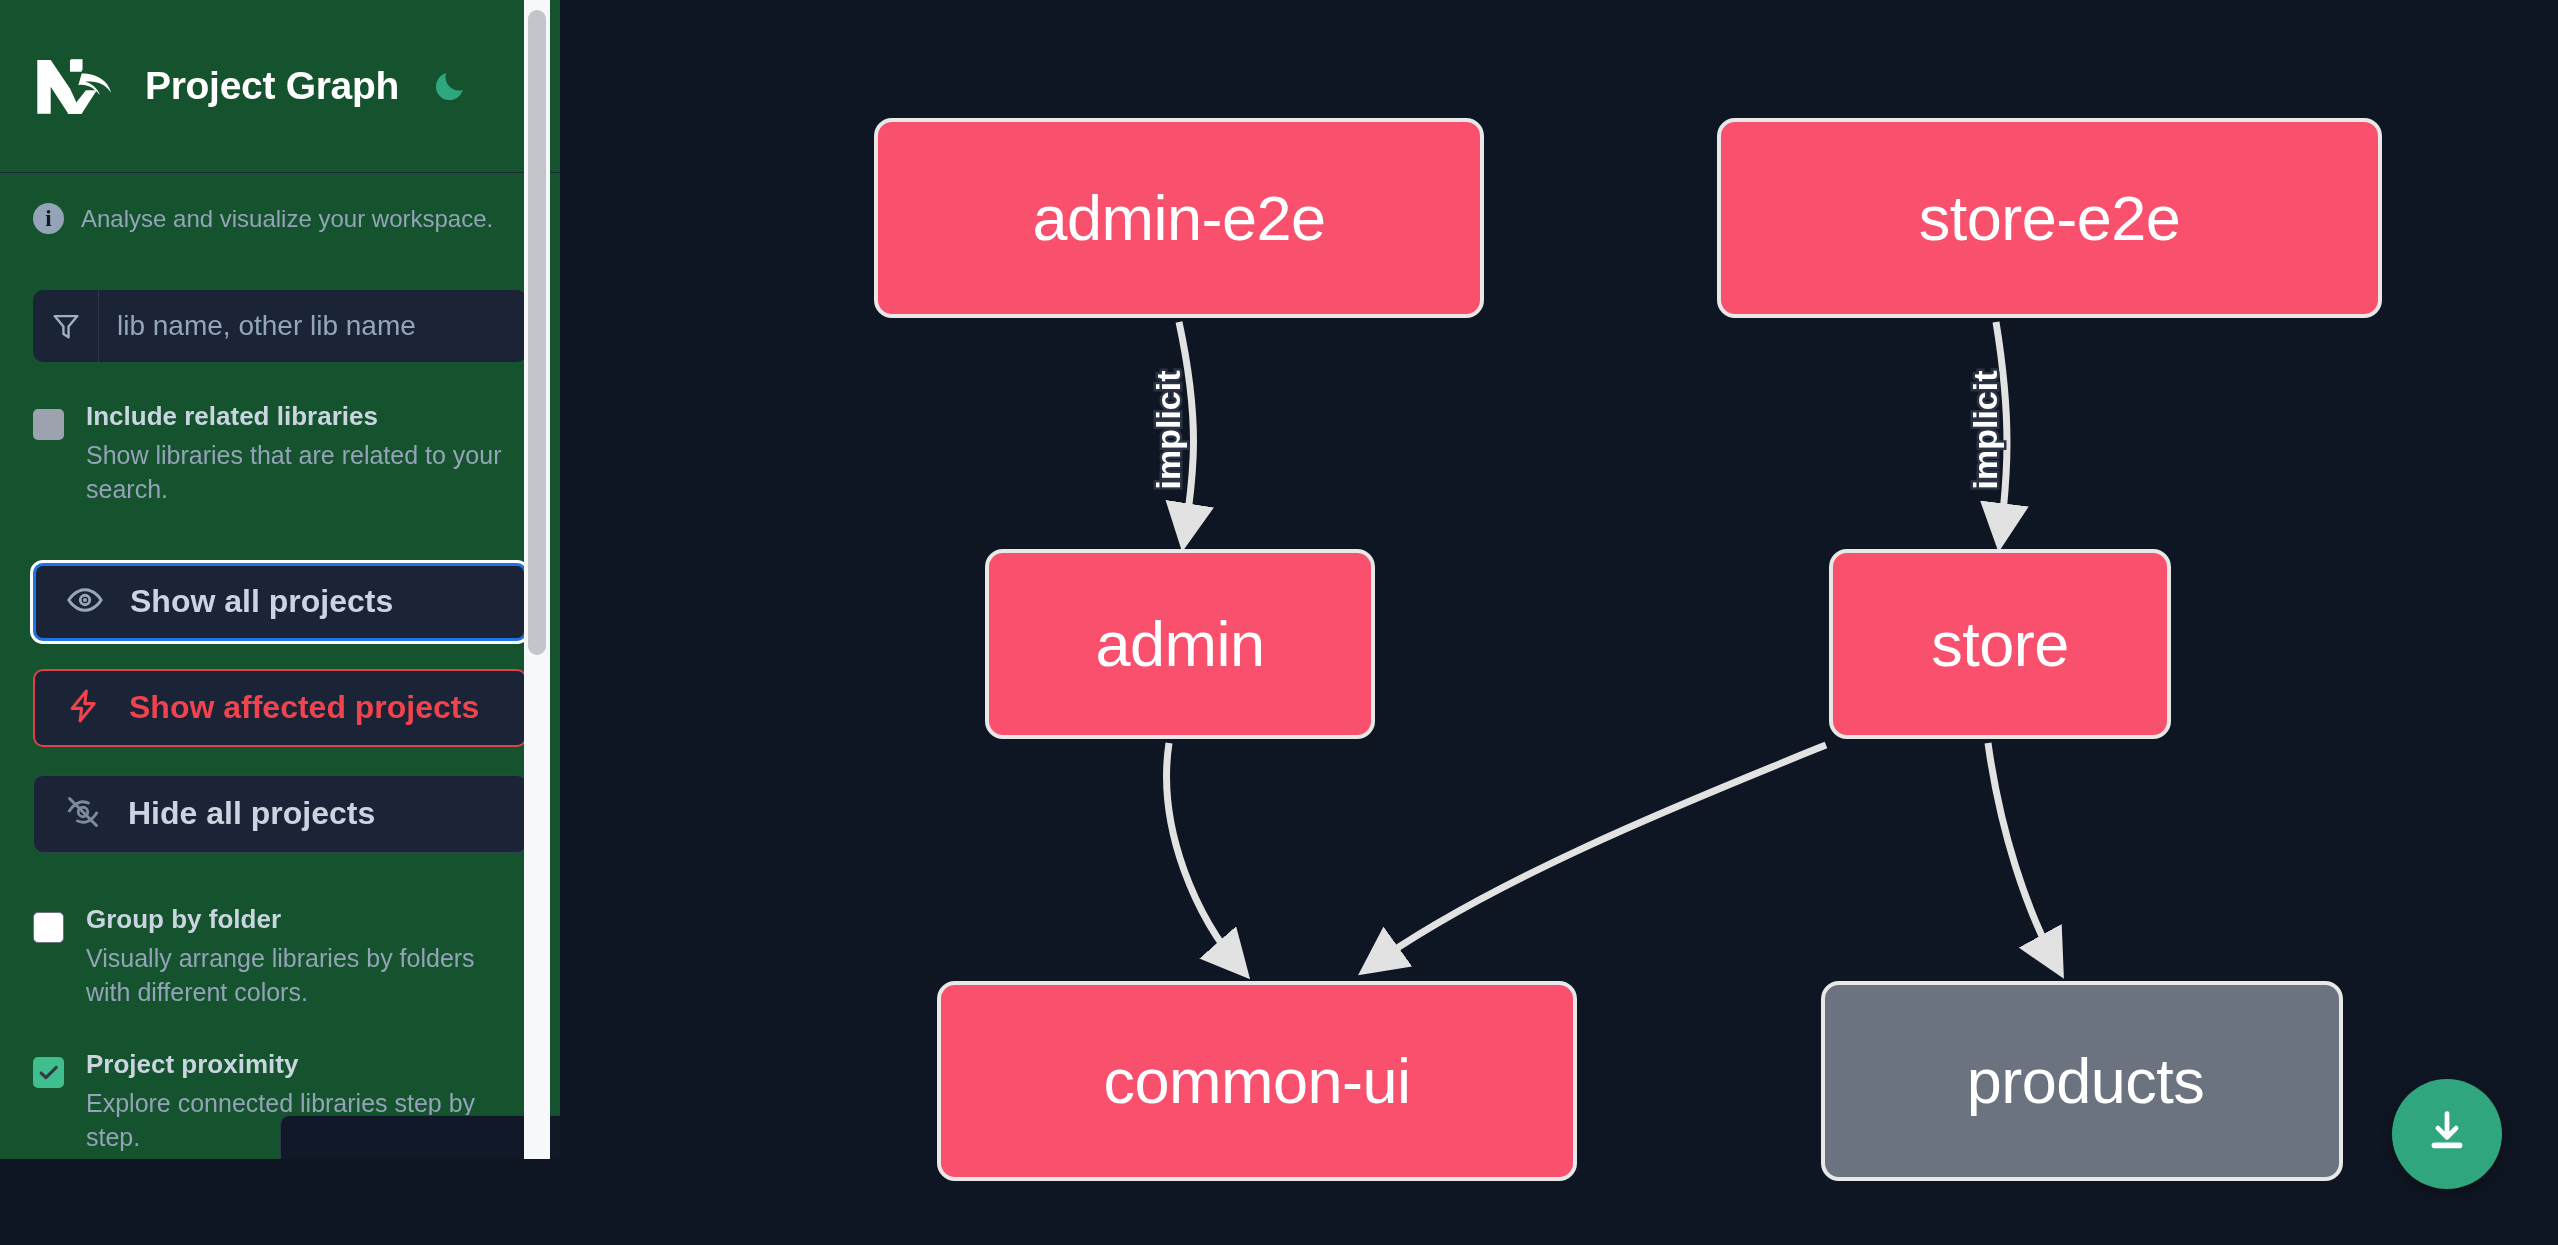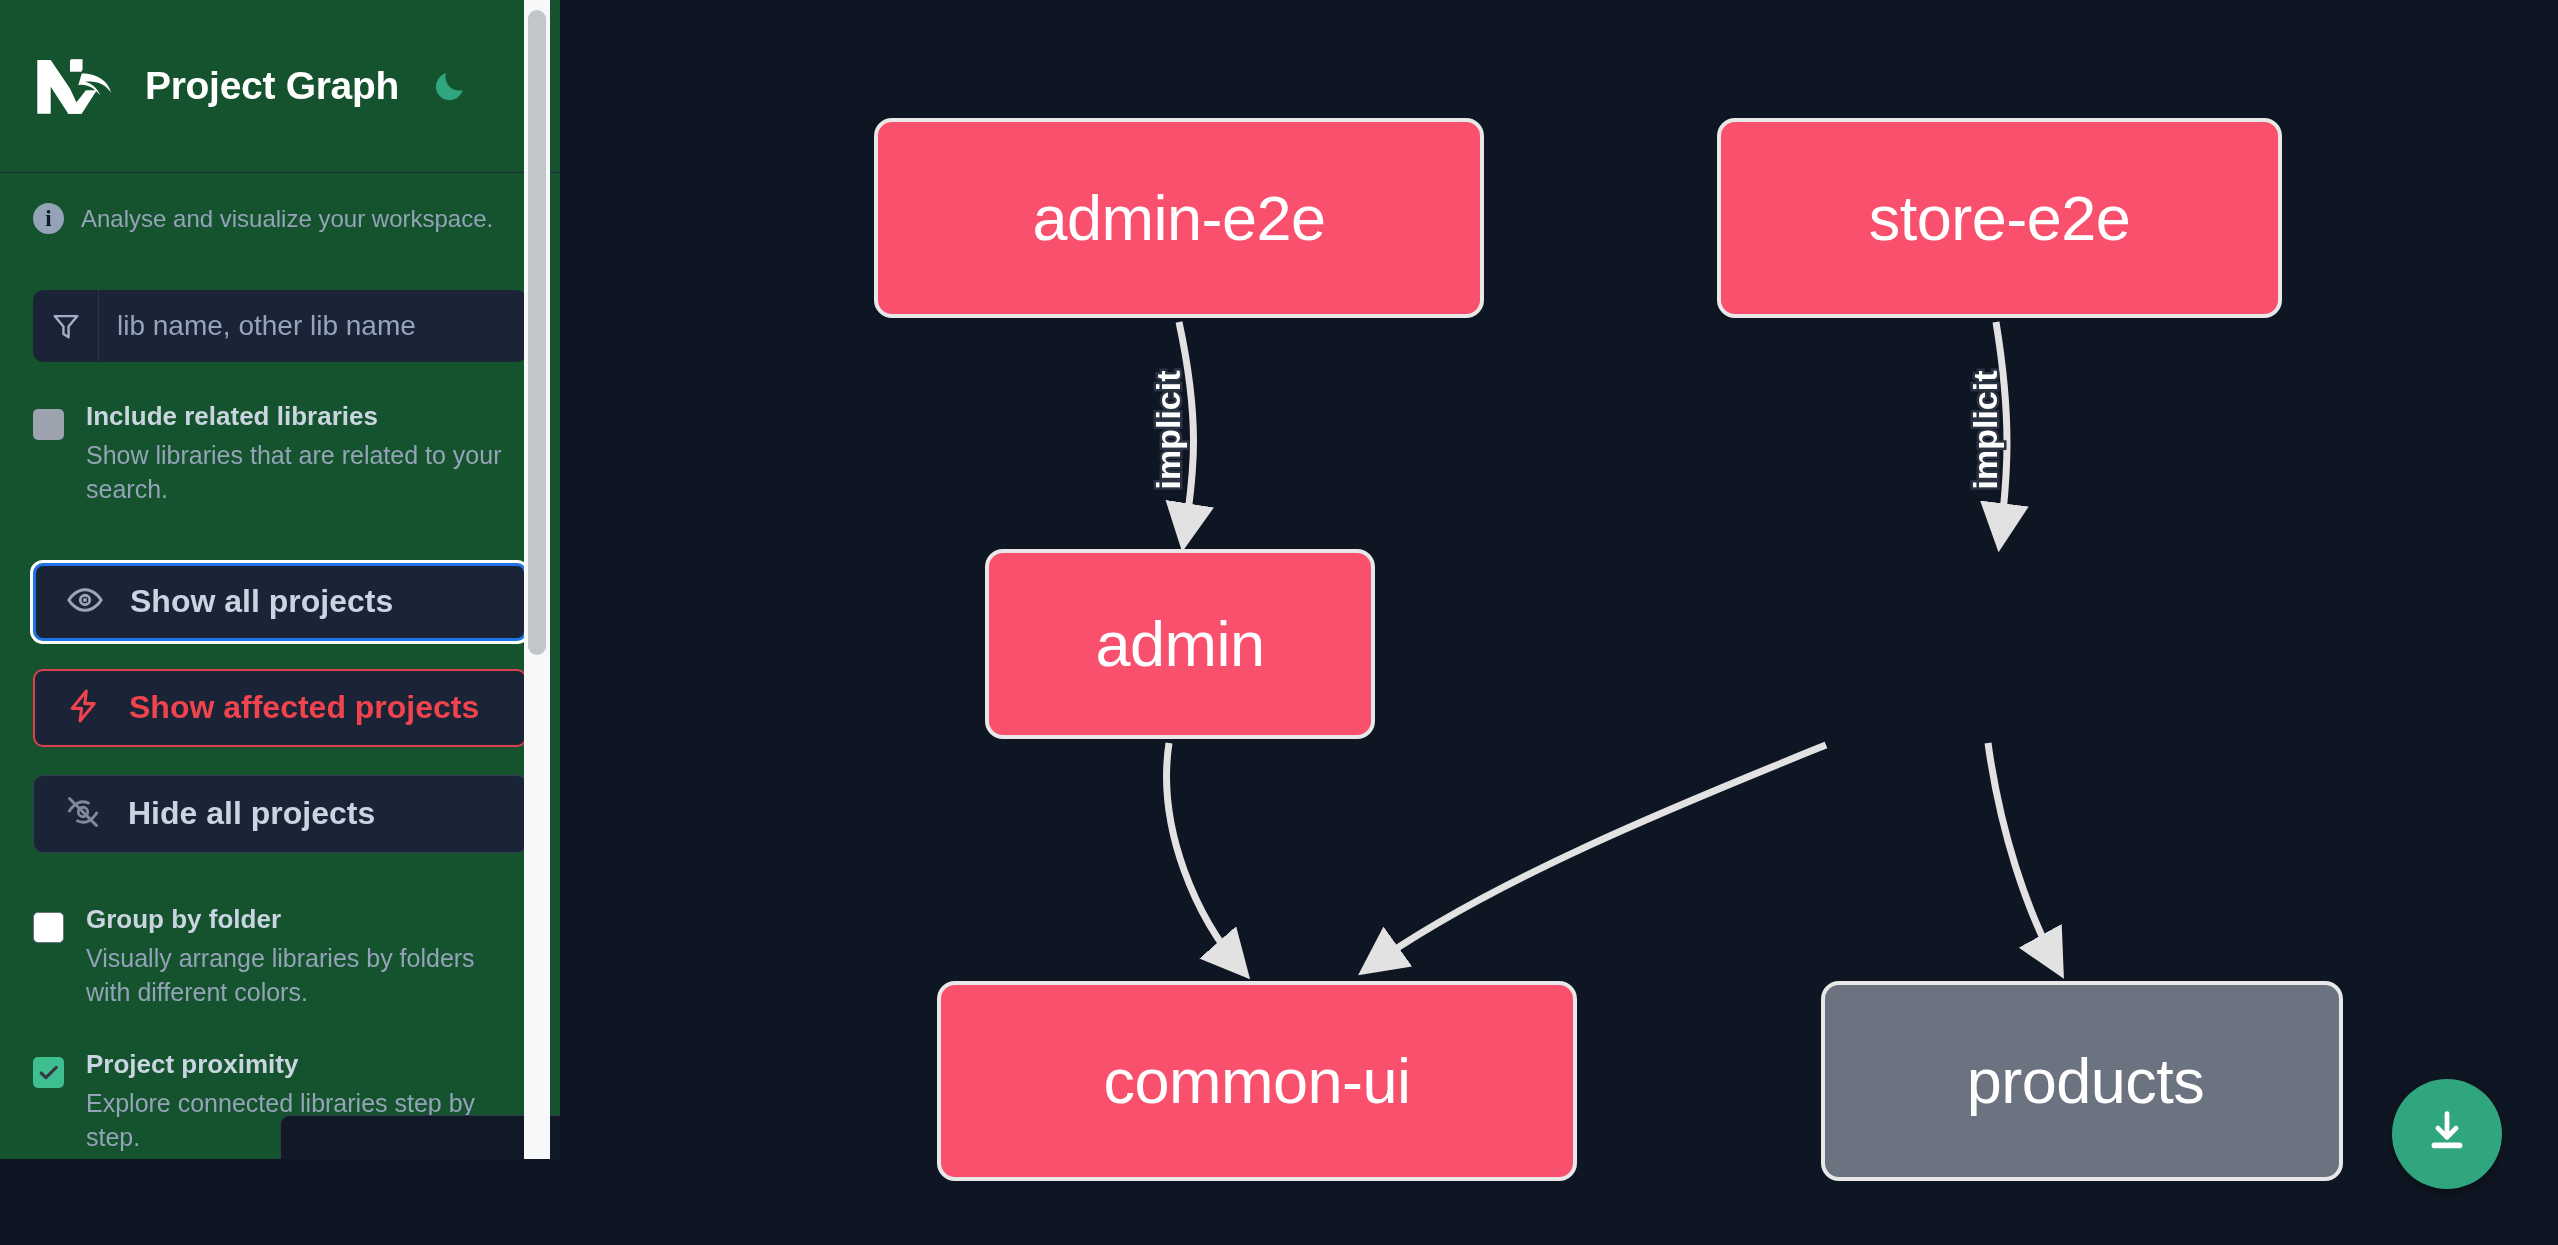--- a/index.html
+++ b/index.html
@@ -342,24 +342,25 @@
         <path d="M1428 743 C1440 830 1466 910 1498 968"></path>
       </g>
       <g font-family="Liberation Sans, sans-serif" font-size="34" font-weight="700" fill="#ffffff" stroke="#2b3342" stroke-width="5" paint-order="stroke" text-anchor="middle">
         <text transform="translate(620,430) rotate(-90)">implicit</text>
         <text transform="translate(1437,430) rotate(-90)">implicit</text>
       </g>
     </svg>
 
     <div class="node" style="left:314px; top:118px; width:610px; height:200px; background:#f9506e;">admin-e2e</div>
 
-    <div class="node" style="left:1157px; top:118px; width:565px; height:200px; background:#f9506e;">store-e2e</div>
+    <div class="node" style="left:1157px; top:118px; width:665px; height:200px; background:#f9506e;">store-e2e</div>
 
     <div class="node" style="left:425px; top:549px; width:390px; height:190px; background:#f9506e;">admin</div>
 
+    <div class="node" style="left:1269px; top:549px; width:342px; height:190px; background:#f9506e;">store</div>
 
     <div class="node" style="left:377px; top:981px; width:640px; height:200px; background:#f9506e;">common-ui</div>
 
     <div class="node" style="left:1261px; top:981px; width:522px; height:200px; background:#6b7280;padding-left:7px;">products</div>
 
     <div class="dl-btn">
       <span>
         <svg viewBox="0 0 24 24" width="52" height="52" aria-hidden="true">
           <path fill="none" stroke="#ffffff" stroke-width="2.2" stroke-linecap="round" stroke-linejoin="round" d="M12 3.5v10.5M7.8 10.2 12 14.4l4.2-4.2"></path>
           <path fill="none" stroke="#ffffff" stroke-width="2.6" stroke-linecap="round" d="M6.2 18.2h11.6"></path>

